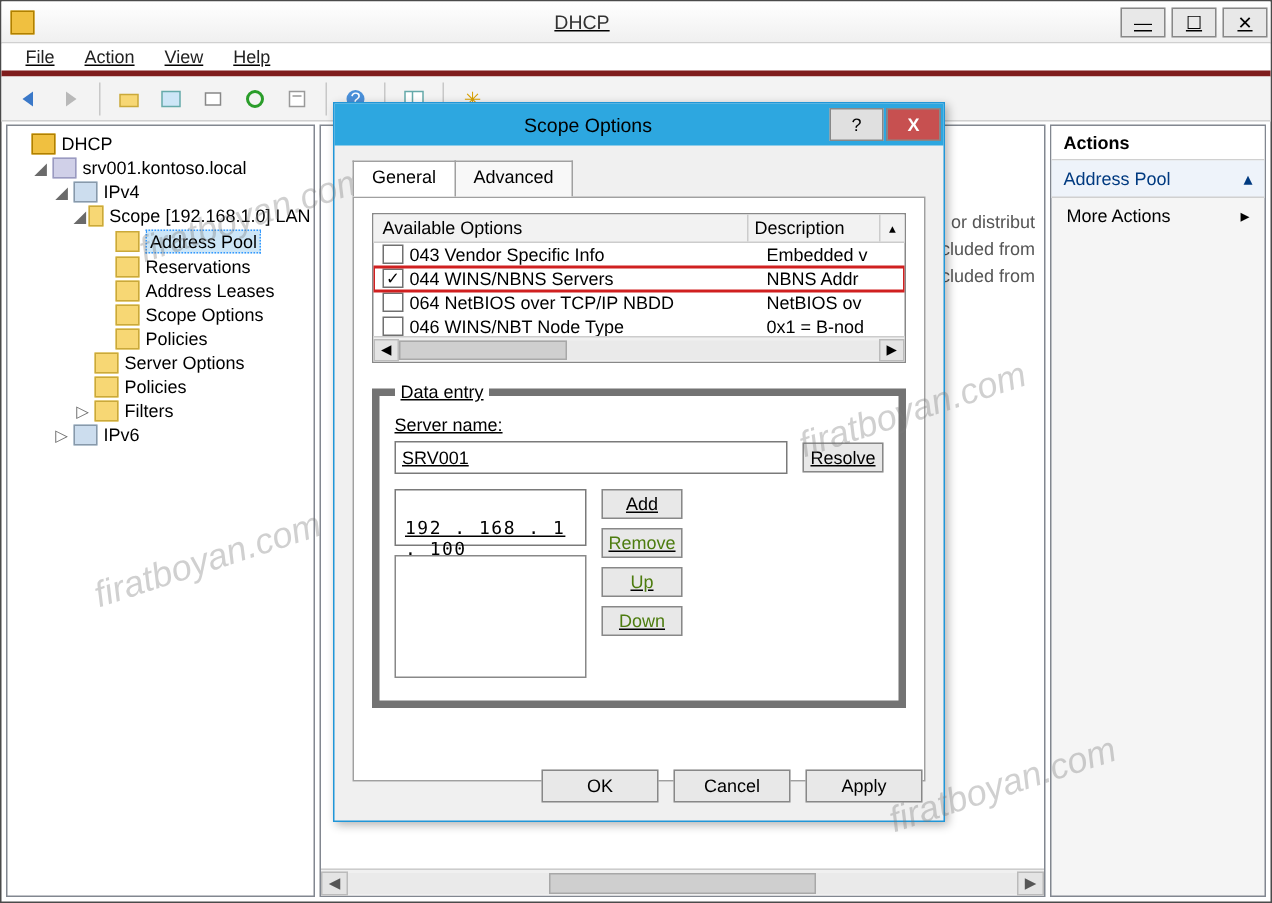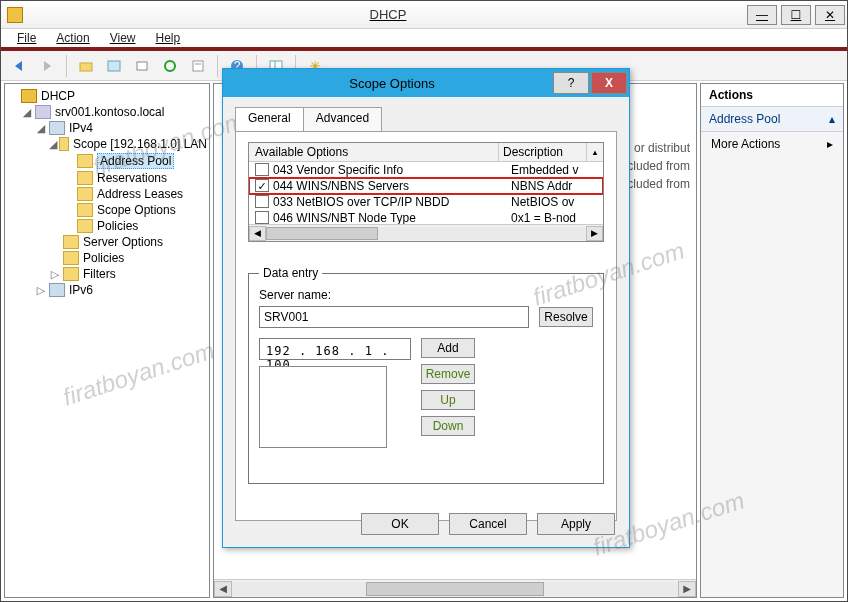--- a/index.html
+++ b/index.html
@@ -63,27 +63,27 @@
 .list-row { display:flex; padding:0 4px; line-height:16px;}
 .list-row .cb{ width:14px; height:13px; border:1px solid #707070; margin:1px 4px 0 2px; display:inline-flex;align-items:center;justify-content:center; font-size:10px; line-height:10px; background:#fff;}
 .list-row .cb.checked::after{content:"✓"; color:#000; font-size:11px;}
 .list-row .n{ flex:1; } .list-row .d{ width:88px; }
 .list-row.hl { outline:2px solid #d02020; outline-offset:-1px; }
 .list-hscroll{ height:17px; border-top:1px solid #ccc; background:#f0f0f0; display:flex; align-items:center; }
 .list-hscroll .l,.list-hscroll .r{width:17px;height:15px;border:1px solid #bbb;background:#e4e4e4;display:flex;align-items:center;justify-content:center;font-size:9px;}
 .list-hscroll .trk{flex:1;position:relative;height:13px;background:#eaeaea;}
 .list-hscroll .th{position:absolute;left:0;width:35%;height:100%;background:#cfcfcf;border:1px solid #a8a8a8;}
 
-fieldset{ border:1px solid #737373; padding:8px 10px 12px 10px; margin-top:24px; height:218px;}
+fieldset{ border:5px solid #737373; padding:8px 10px 12px 10px; margin-top:12px; height:218px;text-decoration:underline;}
 legend{ padding:0 4px; }
 .field-row{ margin:4px 0 10px 0; display:flex; align-items:center; gap:10px;}
 .inp{ border:1px solid #7a7a7a; background:#fff; padding:2px 4px; height:22px;}
 .btn{ border:1px solid #888; background:#e8e8e8; padding:2px 0; width:54px; text-align:center;}
 .btn.disabled{ color:#4d7c0f; }
-.ip-field{ border:1px solid #7a7a7a; background:#fff; padding:5px 6px; height:22px; width:152px; letter-spacing:1px; font-family:Consolas,monospace; font-size:12px;}
+.ip-field{ border:1px solid #7a7a7a; background:#fff; padding:18px 6px; height:22px; width:128px; letter-spacing:1px; font-family:Consolas,monospace; font-size:12px;}
 .list-empty{ border:1px solid #888; background:#fff; width:128px; height:82px; }
 
 .dlg-buttons{ position:absolute; bottom:12px; right:14px; display:flex; gap:10px;margin-top:38px;}
 .dlg-buttons .btn{ width:78px; padding:3px 0;}
 
 .watermark{ position:absolute; color:rgba(120,120,120,0.35); font-size:24px; font-style:italic; transform:rotate(-18deg); pointer-events:none;}
 </style>
 </head>
 <body>
 
@@ -283,21 +283,21 @@
               <span class="n">043 Vendor Specific Info</span>
               <span class="d">Embedded v</span>
             </div>
             <div class="list-row hl">
               <span class="cb checked"></span>
               <span class="n">044 WINS/NBNS Servers</span>
               <span class="d">NBNS Addr</span>
             </div>
             <div class="list-row">
               <span class="cb"></span>
-              <span class="n">033 NetBIOS over TCP/IP NBDD</span>
+              <span class="n">064 NetBIOS over TCP/IP NBDD</span>
               <span class="d">NetBIOS ov</span>
             </div>
             <div class="list-row">
               <span class="cb"></span>
               <span class="n">046 WINS/NBT Node Type</span>
               <span class="d">0x1 = B-nod</span>
             </div>
           </div>
         <div class="list-hscroll">
           <div class="l">◀</div>

